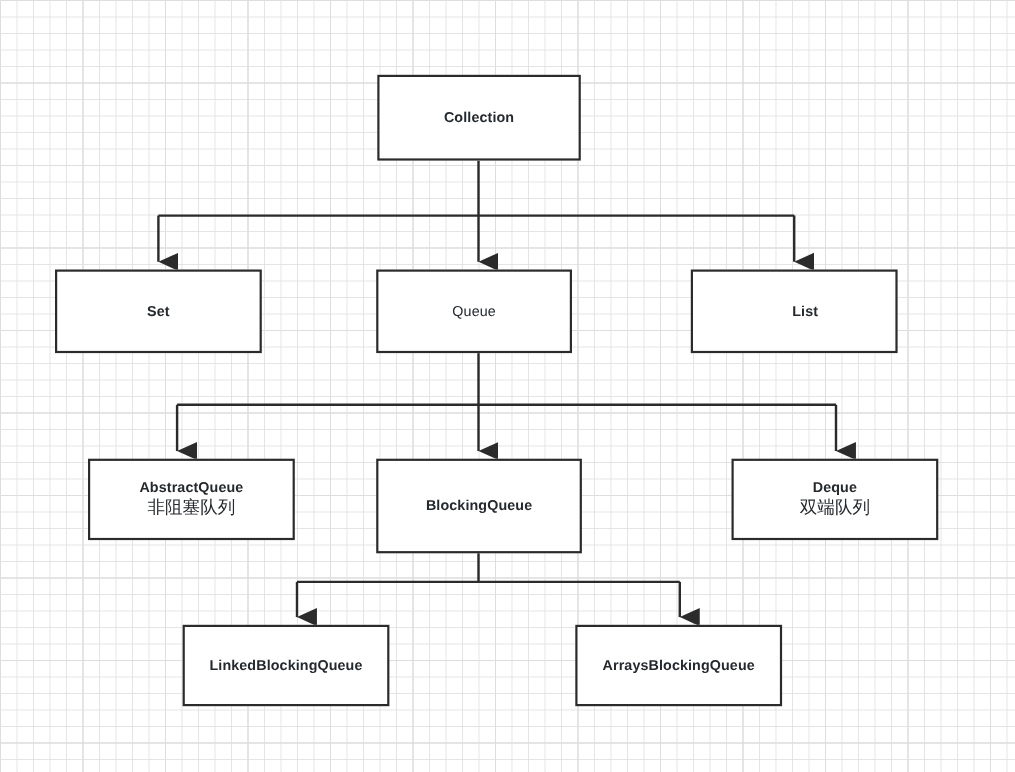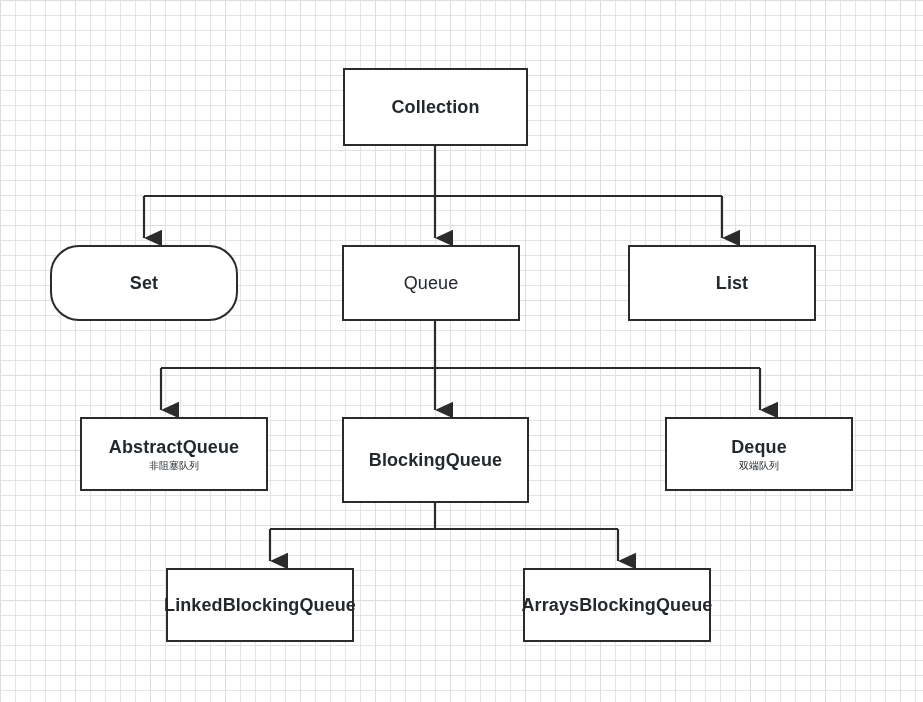--- a/index.html
+++ b/index.html
@@ -45,27 +45,27 @@
     border: 2.5px solid #2b2b2b;
     display: flex;
     flex-direction: column;
     align-items: center;
     justify-content: center;
     text-align: center;
     color: #24292e;
     z-index: 2;
   }
   .node-title {
-    font-size: 18px;
+    font-size: 13px;
     font-weight: bold;
     letter-spacing: 0.1px;
     line-height: 1.25;
   }
   .node-sub {
-    font-size: 10px;
+    font-size: 16px;
     font-weight: normal;
     line-height: 1.3;
     margin-top: 1px;
     color: #24292e;
   }
   .title-regular {
     font-weight: normal;
   }
 </style>
 </head>
@@ -109,21 +109,21 @@
       <path d="M 270 529 L 270 561" marker-end="url(#arrowdown)"></path>
 
       <path d="M 618 529 L 618 561" marker-end="url(#arrowdown)"></path>
     </g>
   </svg>
 
   <div class="node" style="left:343px; top:68px; width:185px; height:78px;">
     <span class="node-title">Collection</span>
   </div>
 
-  <div class="node" style="left:50px; top:245px; width:188px; height:76px;border-radius:29px;">
+  <div class="node" style="left:50px; top:245px; width:188px; height:76px;">
     <span class="node-title">Set</span>
   </div>
 
   <div class="node" style="left:342px; top:245px; width:178px; height:76px;">
     <span class="node-title title-regular">Queue</span>
   </div>
 
   <div class="node" style="left:628px; top:245px; width:188px; height:76px;padding-left:20px;">
     <span class="node-title">List</span>
   </div>

